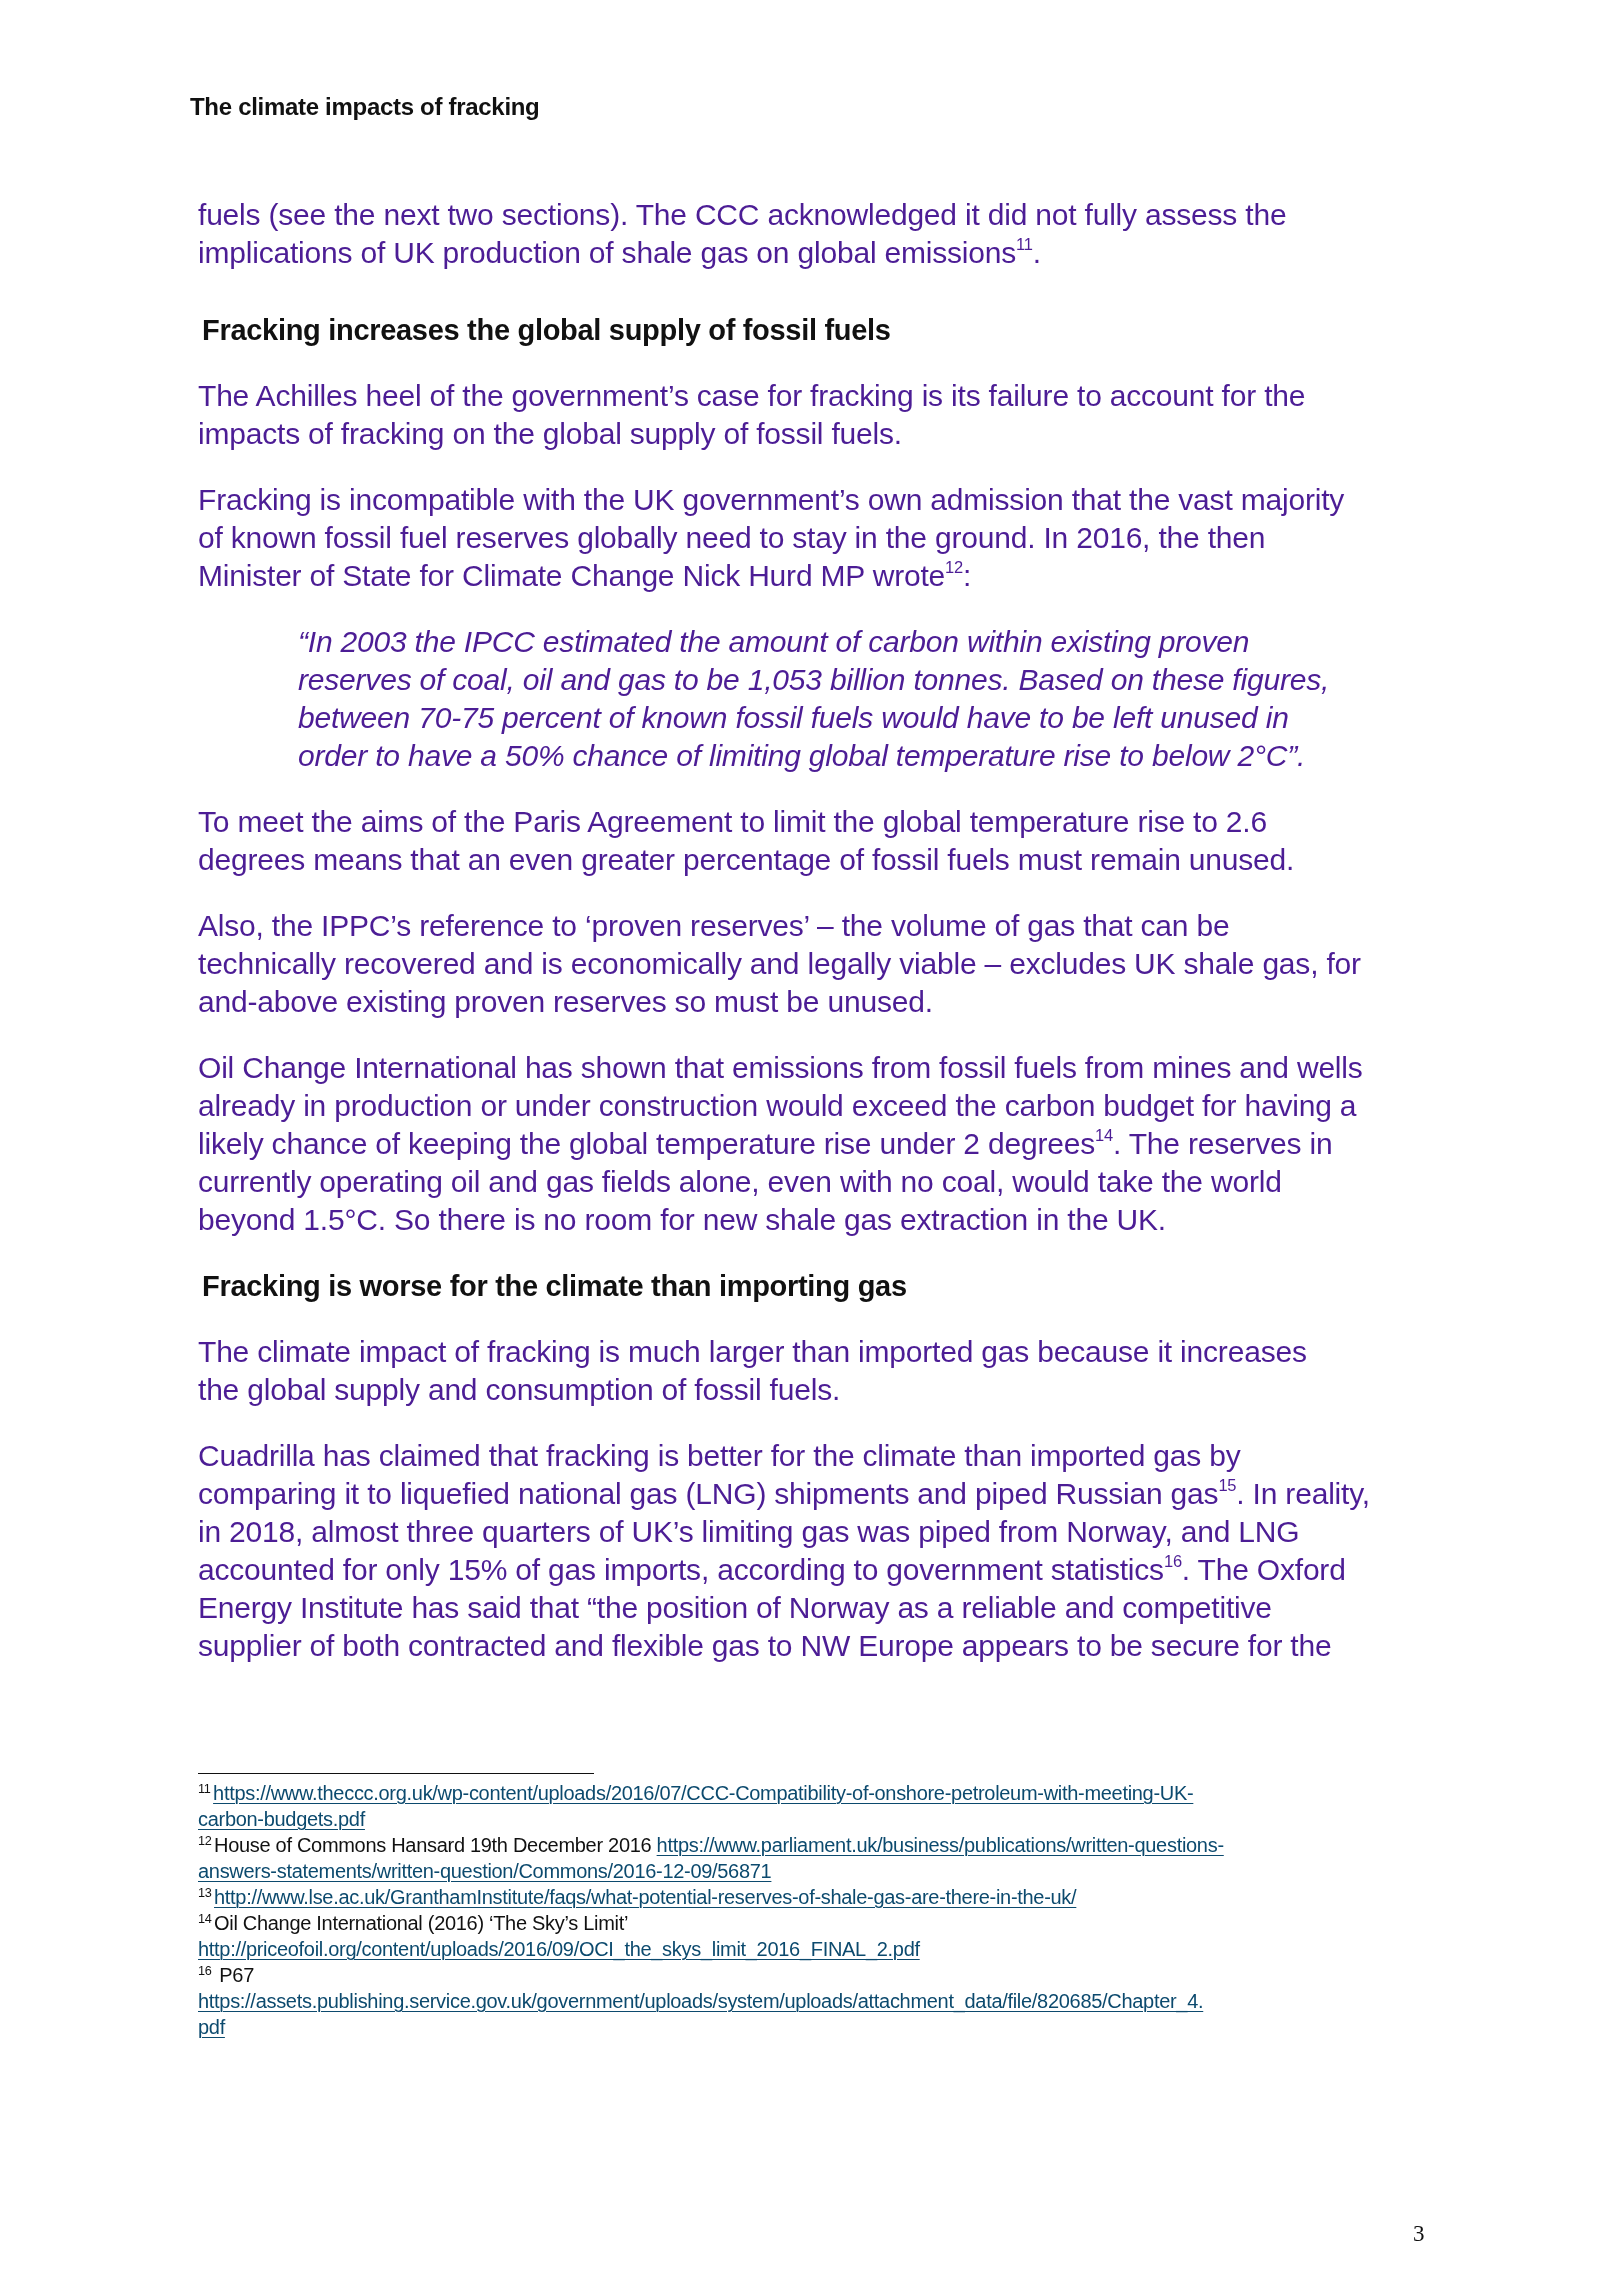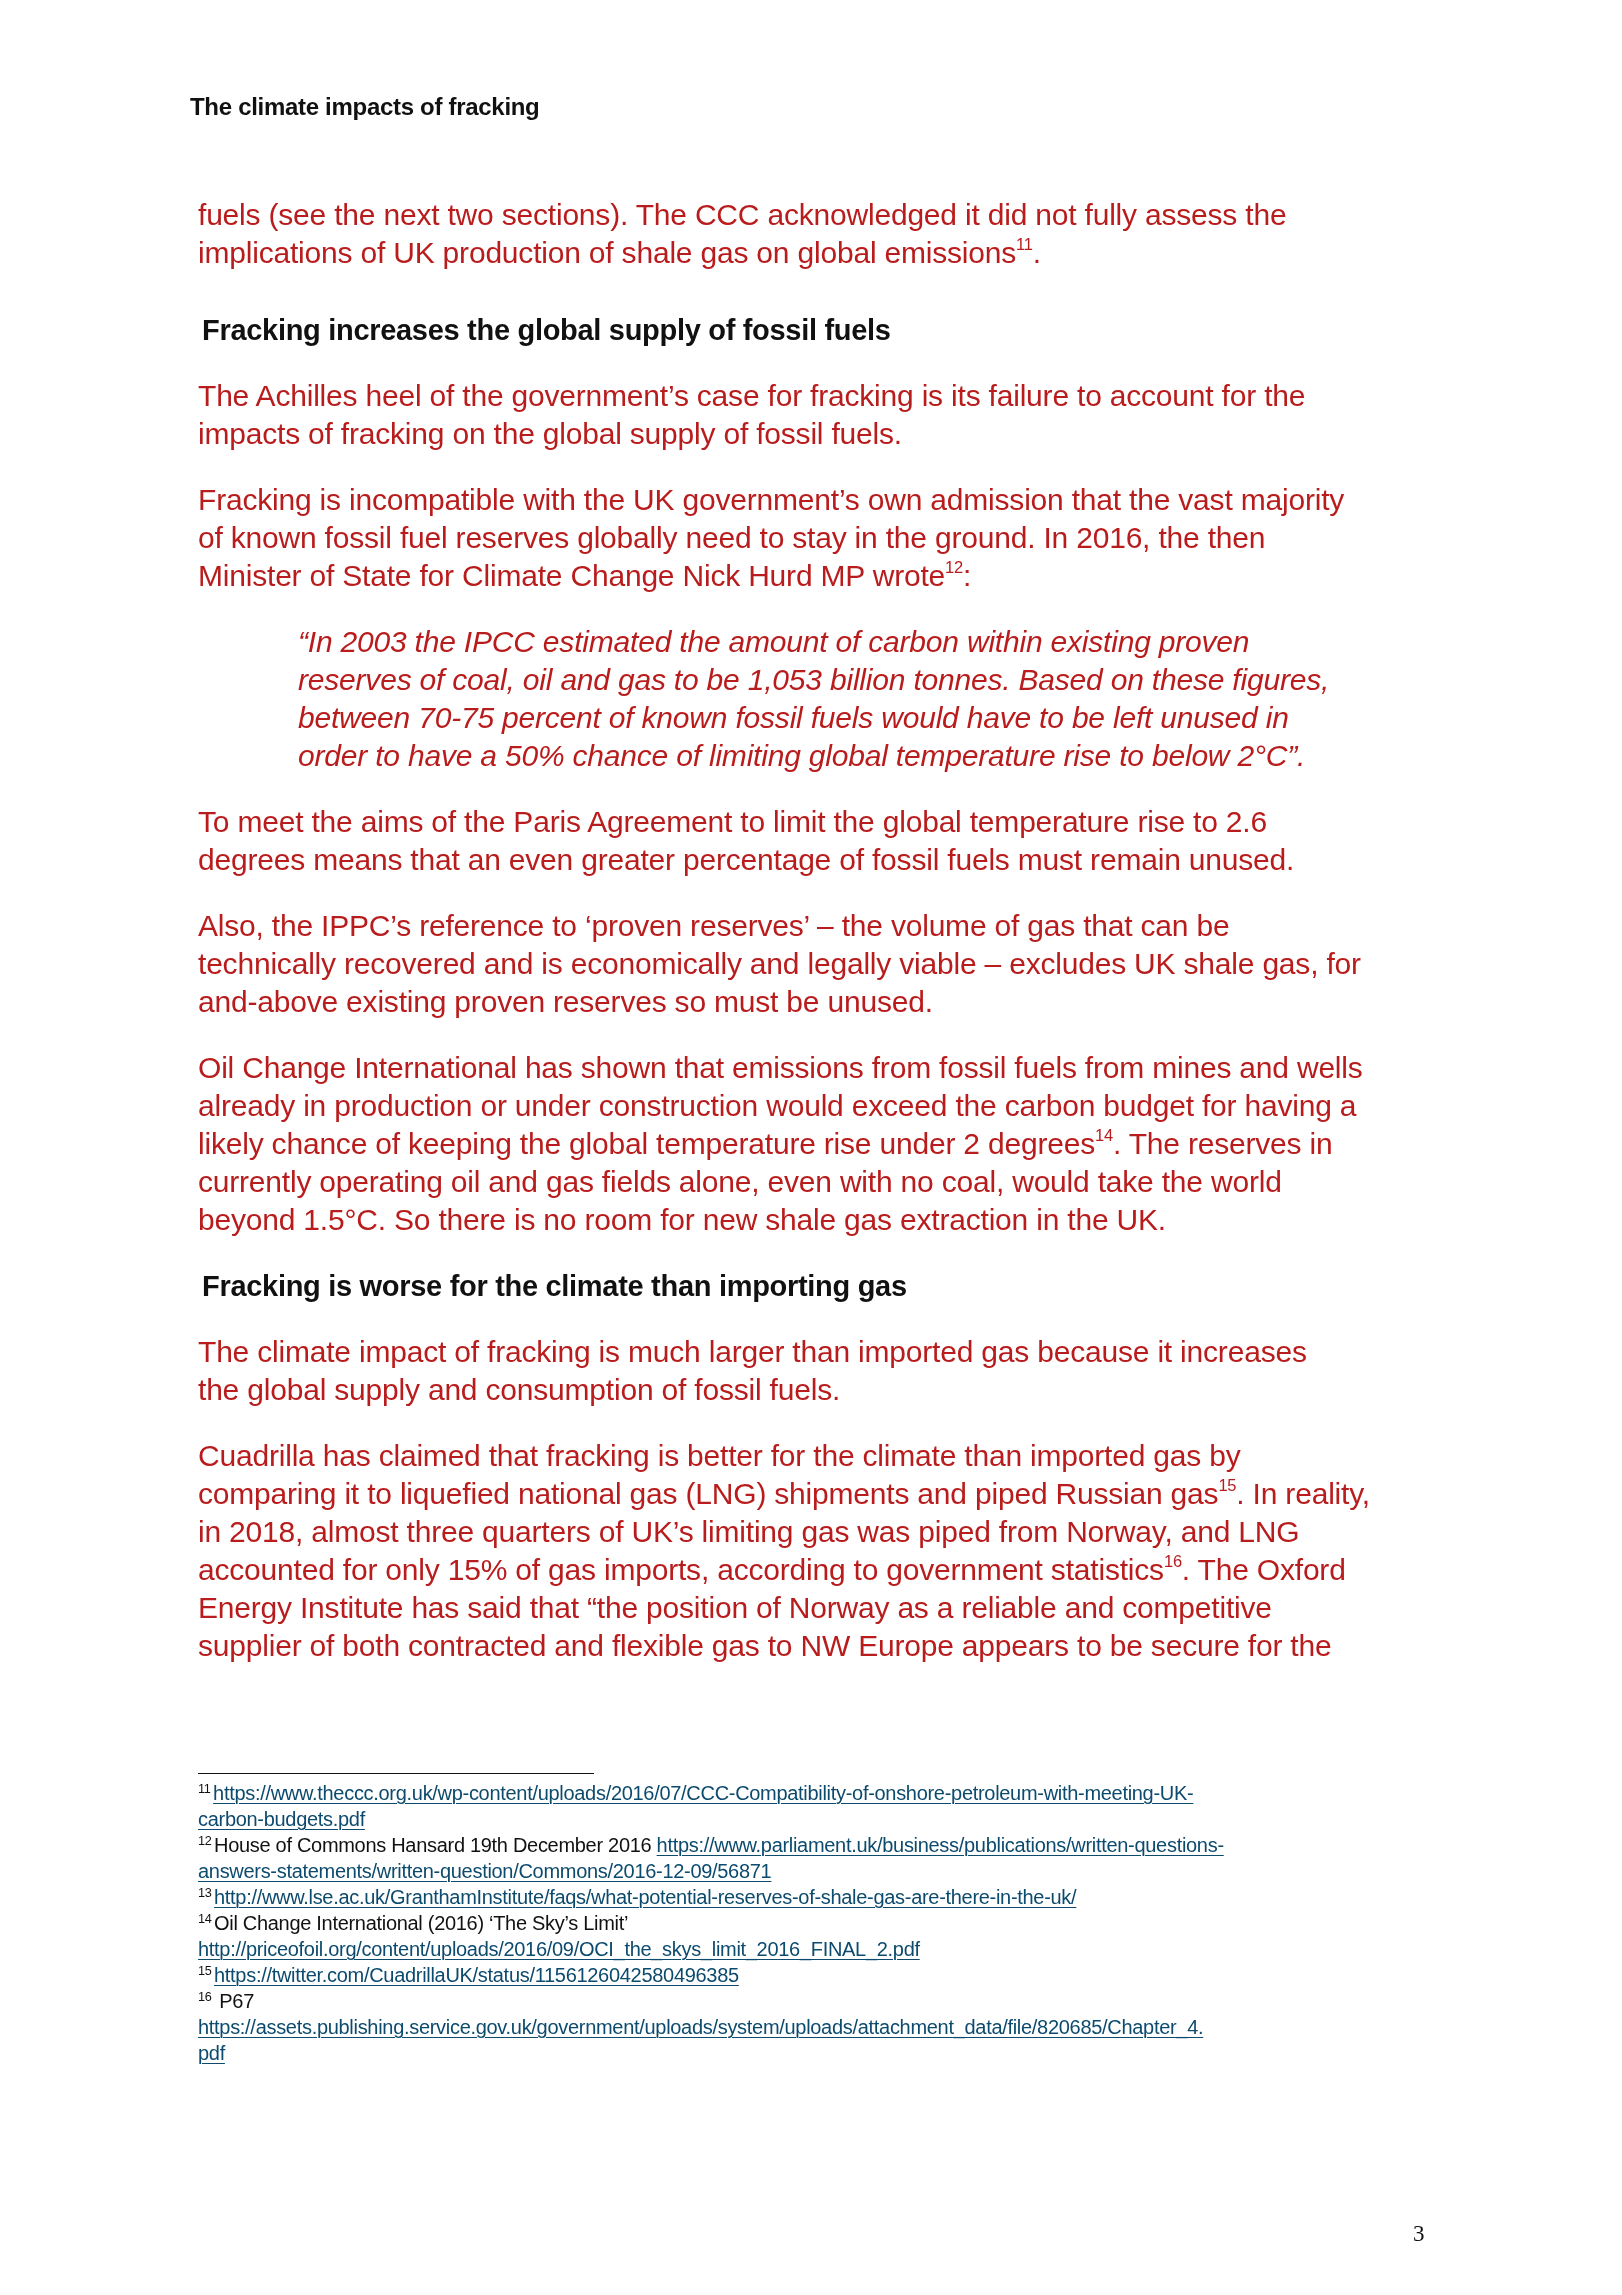--- a/index.html
+++ b/index.html
@@ -29,21 +29,21 @@
     position: absolute;
     left: 198px;
     top: 196px;
     width: 1234px;
   }
   .para {
     font-size: 30px;
     line-height: 38px;
     margin: 0 0 28px 0;
     letter-spacing: -0.2px;
-    color: #b91c1c;
+    color: #4c1d95;
   }
   .para .line {
     display: block;
     white-space: nowrap;
   }
   .heading {
     font-size: 29px;
     line-height: 38px;
     font-weight: bold;
     letter-spacing: -0.3px;
@@ -174,23 +174,20 @@
       <span class="fn-line"><a class="fn-link" href="#">answers-statements/written-question/Commons/2016-12-09/56871</a></span>
     </div>
     <div class="footnote">
       <span class="fn-line"><span class="sup">13</span><a class="fn-link" href="#">http://www.lse.ac.uk/GranthamInstitute/faqs/what-potential-reserves-of-shale-gas-are-there-in-the-uk/</a></span>
     </div>
     <div class="footnote">
       <span class="fn-line"><span class="sup">14</span><span>Oil Change International (2016) ‘The Sky’s Limit’</span></span>
       <span class="fn-line"><a class="fn-link" href="#">http://priceofoil.org/content/uploads/2016/09/OCI_the_skys_limit_2016_FINAL_2.pdf</a></span>
     </div>
     <div class="footnote">
-      <span class="fn-line"><span class="sup">15</span><a class="fn-link" href="#">https://twitter.com/CuadrillaUK/status/1156126042580496385</a></span>
-    </div>
-    <div class="footnote">
       <span class="fn-line"><span class="sup">16</span><span> P67</span></span>
       <span class="fn-line"><a class="fn-link" href="#">https://assets.publishing.service.gov.uk/government/uploads/system/uploads/attachment_data/file/820685/Chapter_4.</a></span>
       <span class="fn-line"><a class="fn-link" href="#">pdf</a></span>
     </div>
   </div>
 
 <div class="page-number">3</div>
 
 
 </body></html>

